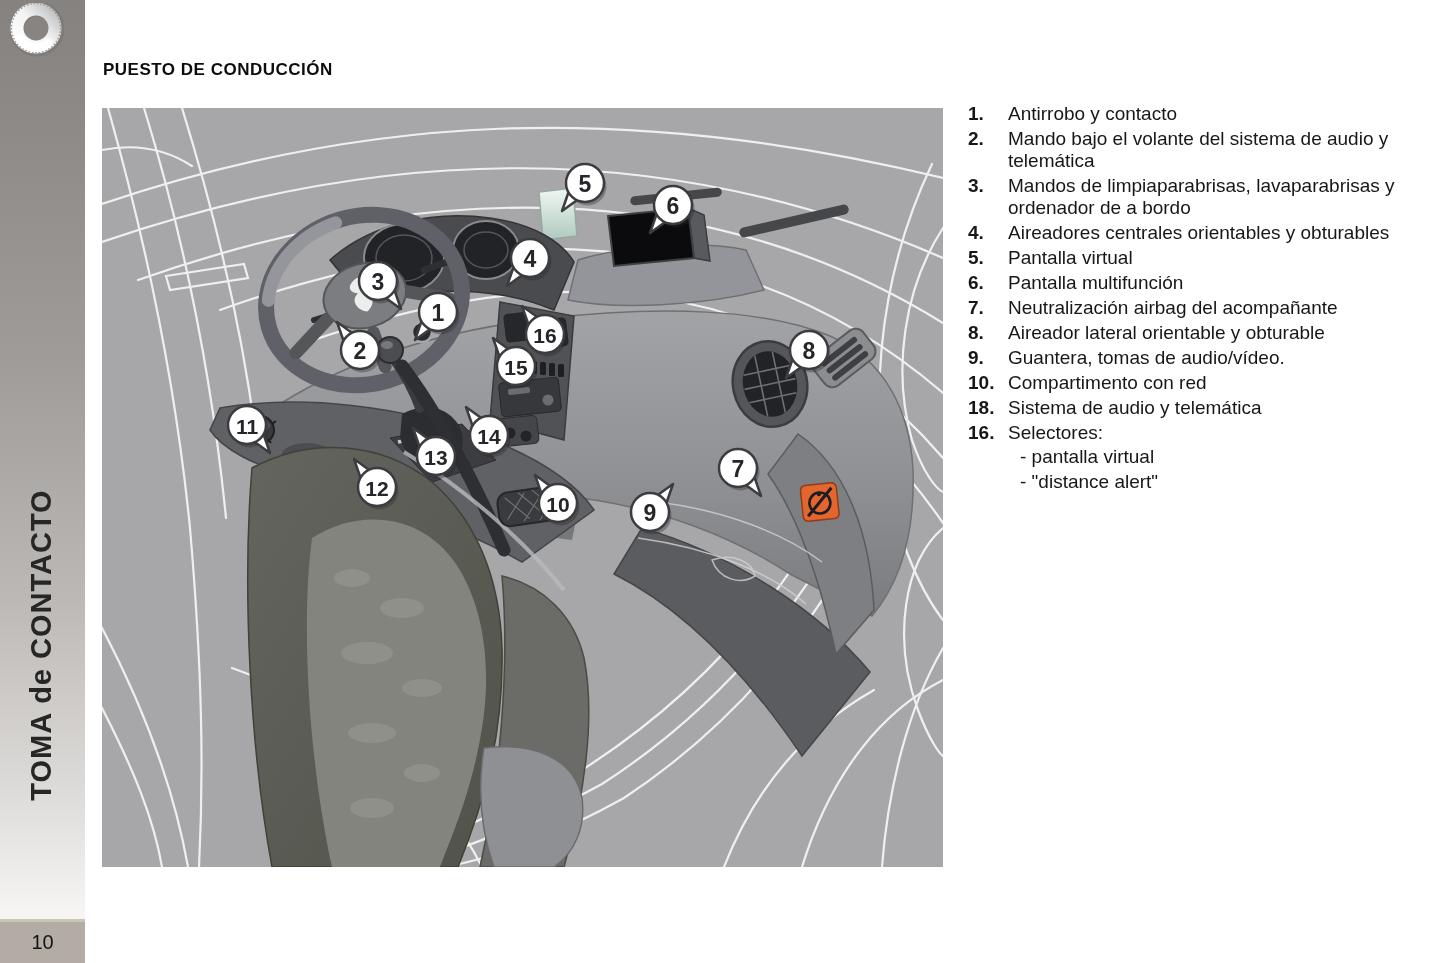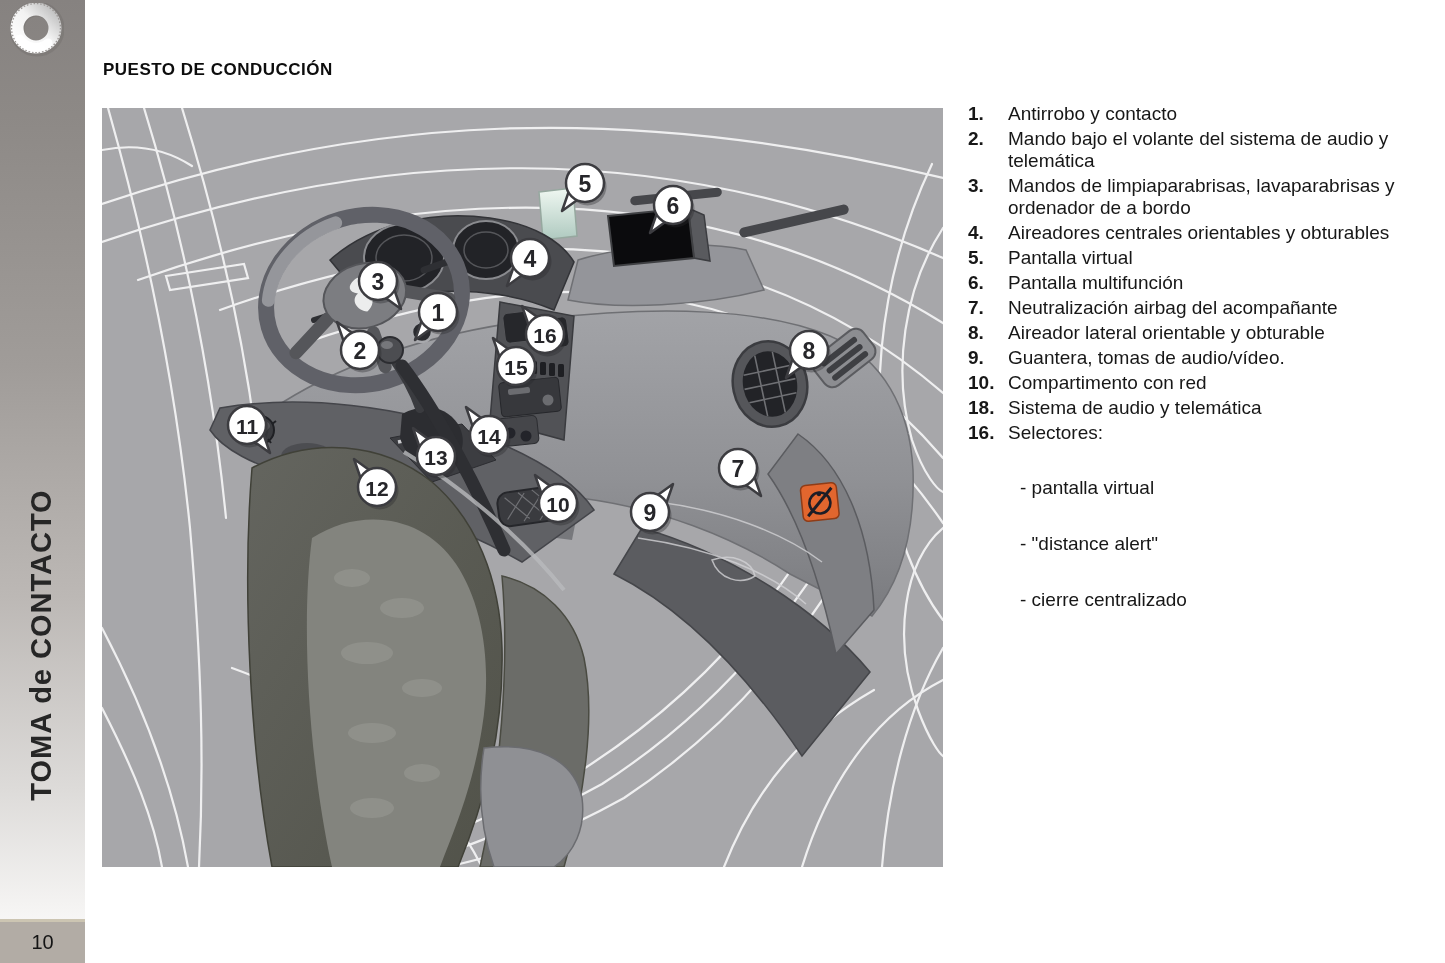--- a/index.html
+++ b/index.html
@@ -35,21 +35,21 @@
   .diagram svg{display:block;width:841px;height:759px;}
   .diagram text{font-family:"Liberation Sans",sans-serif;}
   
   .legend{
     position:absolute;left:968px;top:103px;width:435px;
     font-size:19px;line-height:22px;color:#171717;
   }
   .legend-item{display:flex;margin-bottom:3px;}
   .legend-num{font-weight:bold;flex:none;width:40px;}
   .legend-text{flex:1;width:392px;}
-  .legend-sub{padding-left:12px;line-height:25px;margin-top:31px;}
+  .legend-sub{padding-left:12px;line-height:25px;}
 </style>
 </head>
 <body>
 
 <div class="sidebar">
   <svg class="ring-logo" viewBox="0 0 54 54">
     <defs>
       <linearGradient id="ringg" x1="0" y1="1" x2="1" y2="0">
         <stop offset="0" stop-color="#ffffff"></stop>
           <stop offset=".55" stop-color="#f2f2f2"></stop>
@@ -401,15 +401,15 @@
     <div class="legend-item">
       <span class="legend-num">10.</span>
       <div class="legend-text">Compartimento con red</div>
     </div>
     <div class="legend-item">
       <span class="legend-num">18.</span>
       <div class="legend-text">Sistema de audio y telemática</div>
     </div>
     <div class="legend-item">
       <span class="legend-num">16.</span>
-      <div class="legend-text">Selectores:<div class="legend-sub">- pantalla virtual</div><div class="legend-sub">- "distance alert"</div><div class="legend-sub">- cierre centralizado</div></div>
+      <div class="legend-text">Selectores:<div class="legend-sub">- pantalla virtual</div><div class="legend-sub">- "distance alert"</div></div>
     </div>
   </div>
 
 </body></html>

